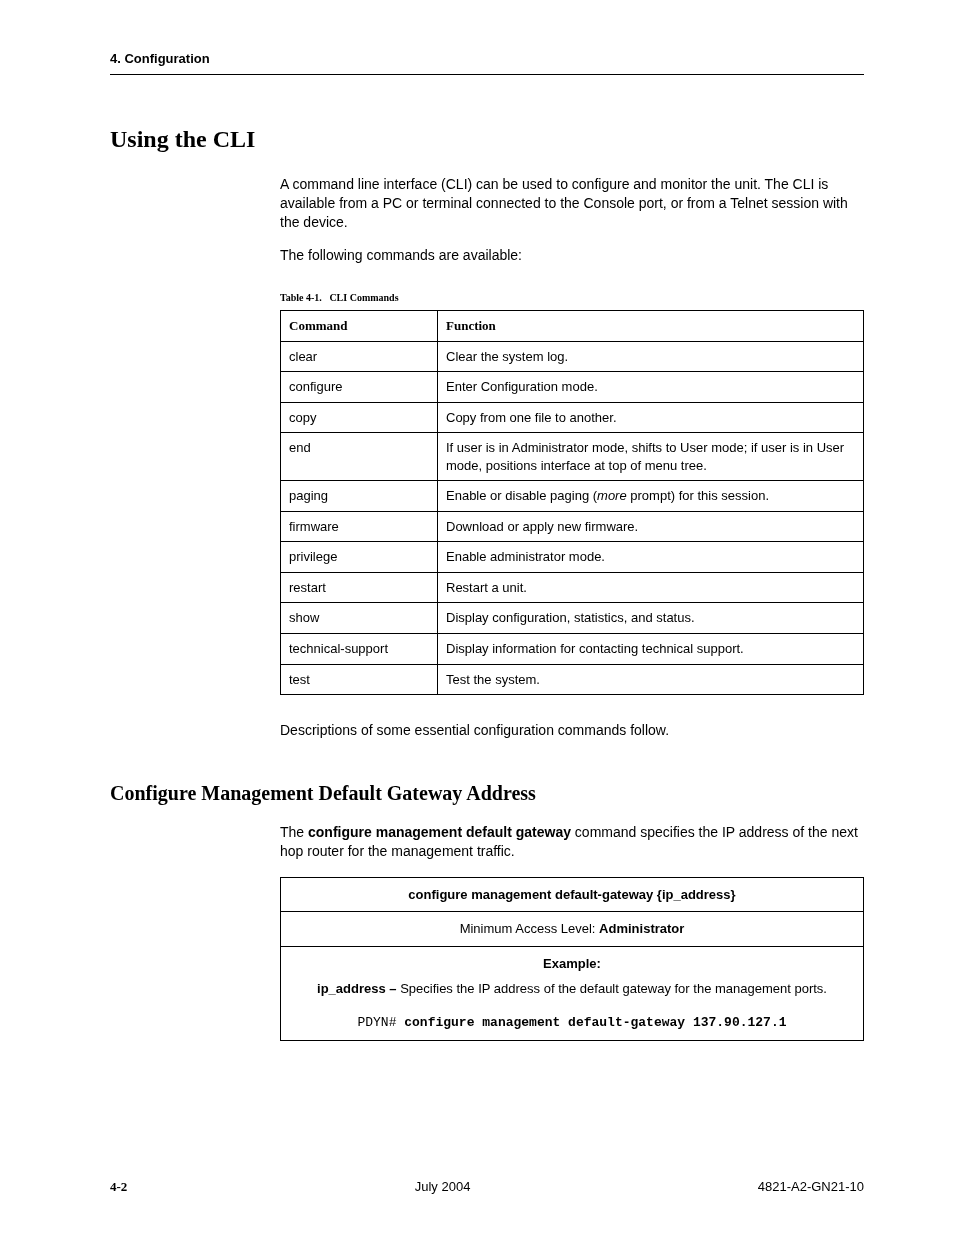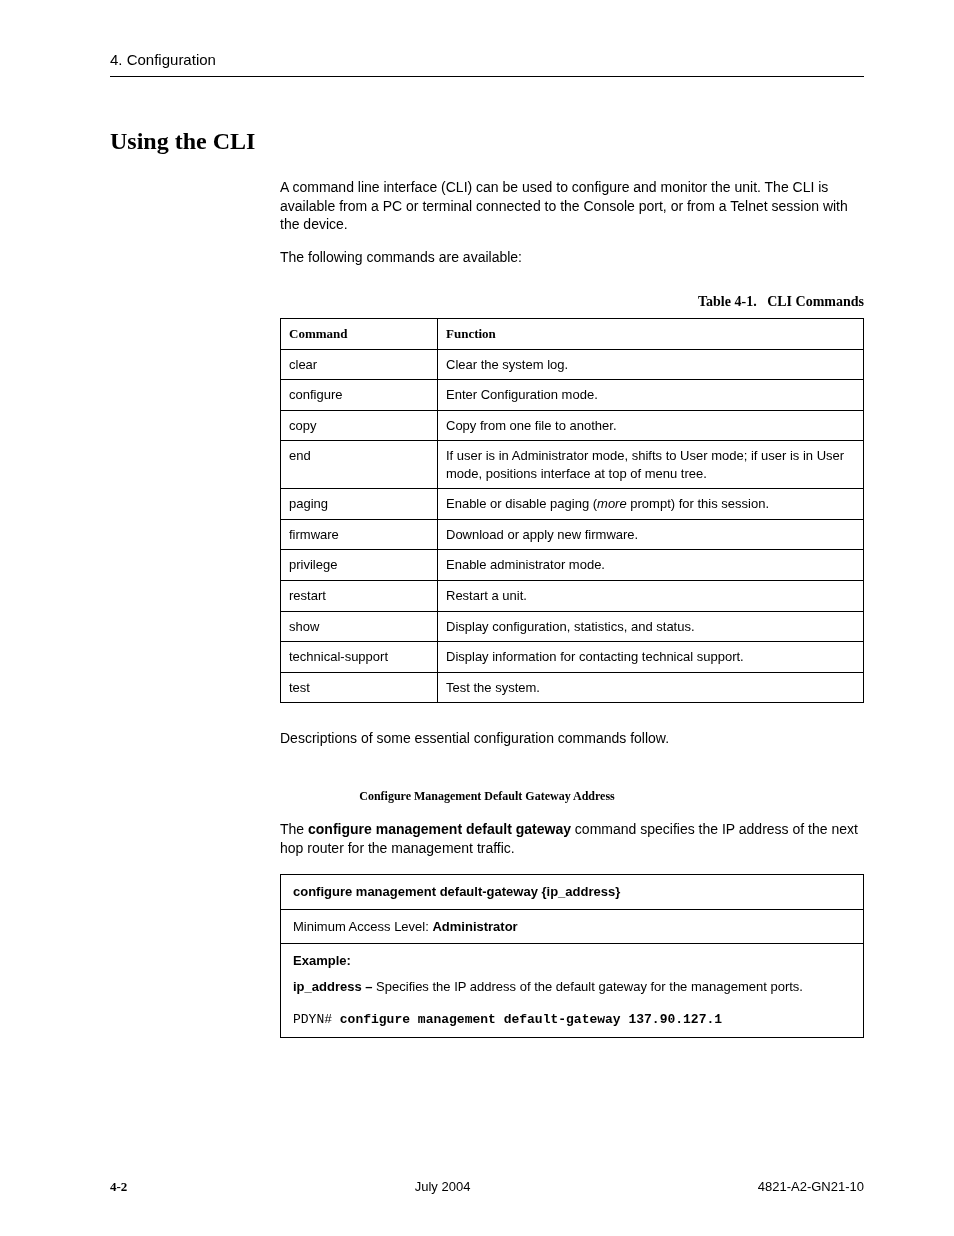--- a/index.html
+++ b/index.html
@@ -13,73 +13,73 @@
   }
   .page {
     width: 954px;
     height: 1236px;
     box-sizing: border-box;
     padding: 50px 90px 40px 110px;
     position: relative;
   }
   .header-line {
     font-family: Arial, Helvetica, sans-serif;
-    font-size: 15px;
+    font-size: 13px;
     padding-bottom: 6px;
     border-bottom: 1px solid #000;
     margin-bottom: 48px;
+    font-weight: bold;
   }
   h1.section-title {
     font-family: Georgia, 'Times New Roman', serif;
     font-weight: bold;
     font-size: 24px;
     margin: 0 0 20px 0;
   }
   .indent {
     margin-left: 170px;
   }
   p { margin: 0 0 14px 0; }
   .table-caption {
     font-family: Georgia, 'Times New Roman', serif;
     font-weight: bold;
-    font-size: 14px;
+    font-size: 10px;
     margin-top: 26px;
     margin-bottom: 6px;
-    text-align: right;
   }
   table.cli {
     border-collapse: collapse;
     width: 100%;
     font-size: 13px;
   }
   table.cli th, table.cli td {
     border: 1px solid #000;
     padding: 6px 8px;
     text-align: left;
     vertical-align: top;
   }
   table.cli th {
     font-family: Georgia, 'Times New Roman', serif;
     font-weight: bold;
   }
   .italic { font-style: italic; }
   h2.subsection {
     font-family: Georgia, 'Times New Roman', serif;
     font-weight: bold;
-    font-size: 12px;
+    font-size: 20px;
     margin: 40px 0 16px 0;
-    text-align: center;
   }
   .cmd-box {
     border: 1px solid #000;
     margin-top: 16px;
     font-size: 13px;
   }
   .cmd-box .row {
     padding: 8px 12px;
+    text-align: center;
   }
   .cmd-box .row.bordered {
     border-bottom: 1px solid #000;
   }
   .bold { font-weight: bold; }
   .mono { font-family: "Courier New", monospace; }
   .footer {
     position: absolute;
     bottom: 40px;
     left: 110px;

